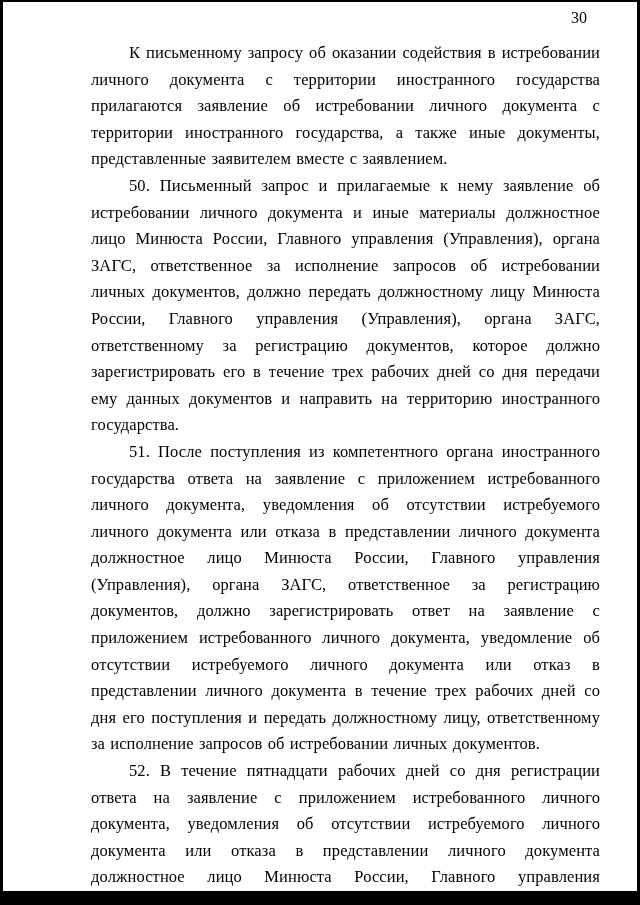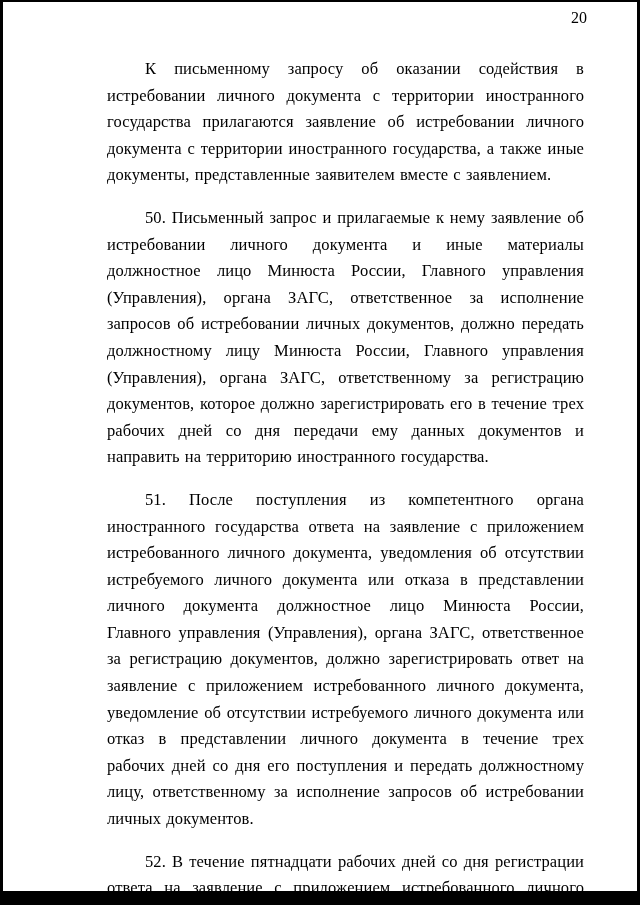--- a/index.html
+++ b/index.html
@@ -35,39 +35,39 @@
     top: 38px;
     left: 88px;
     right: 37px;
     color: #000;
     font-size: 16.5px;
     line-height: 26.6px;
     text-align: justify;
     letter-spacing: 0.1px;
   }
   .content p {
-    margin: 16px;
+    margin: 0;
     padding: 0;
     text-indent: 38px;
     word-spacing: 1px;
   }
   .bottom-bar {
     position: absolute;
     left: 0;
     right: 0;
     bottom: 0;
     height: 14px;
     background: #000;
   }
 </style>
 </head>
 <body>
 
 <div class="scan-frame">
-  <div class="page-number">20</div>
+  <div class="page-number">30</div>
 
   <div class="content">
     <p>К письменному запросу об оказании содействия в истребовании личного документа с территории иностранного государства прилагаются заявление об истребовании личного документа с территории иностранного государства, а также иные документы, представленные заявителем вместе с заявлением.</p>
     <p>50. Письменный запрос и прилагаемые к нему заявление об истребовании личного документа и иные материалы должностное лицо Минюста России, Главного управления (Управления), органа ЗАГС, ответственное за исполнение запросов об истребовании личных документов, должно передать должностному лицу Минюста России, Главного управления (Управления), органа ЗАГС, ответственному за регистрацию документов, которое должно зарегистрировать его в течение трех рабочих дней со дня передачи ему данных документов и направить на территорию иностранного государства.</p>
     <p>51. После поступления из компетентного органа иностранного государства ответа на заявление с приложением истребованного личного документа, уведомления об отсутствии истребуемого личного документа или отказа в представлении личного документа должностное лицо Минюста России, Главного управления (Управления), органа ЗАГС, ответственное за регистрацию документов, должно зарегистрировать ответ на заявление с приложением истребованного личного документа, уведомление об отсутствии истребуемого личного документа или отказ в представлении личного документа в течение трех рабочих дней со дня его поступления и передать должностному лицу, ответственному за исполнение запросов об истребовании личных документов.</p>
     <p>52. В течение пятнадцати рабочих дней со дня регистрации ответа на заявление с приложением истребованного личного документа, уведомления об отсутствии истребуемого личного документа или отказа в представлении личного документа должностное лицо Минюста России, Главного управления (Управления), ответственное за исполнение запросов</p>
   </div>
 
   <div class="bottom-bar"></div>
 </div>

